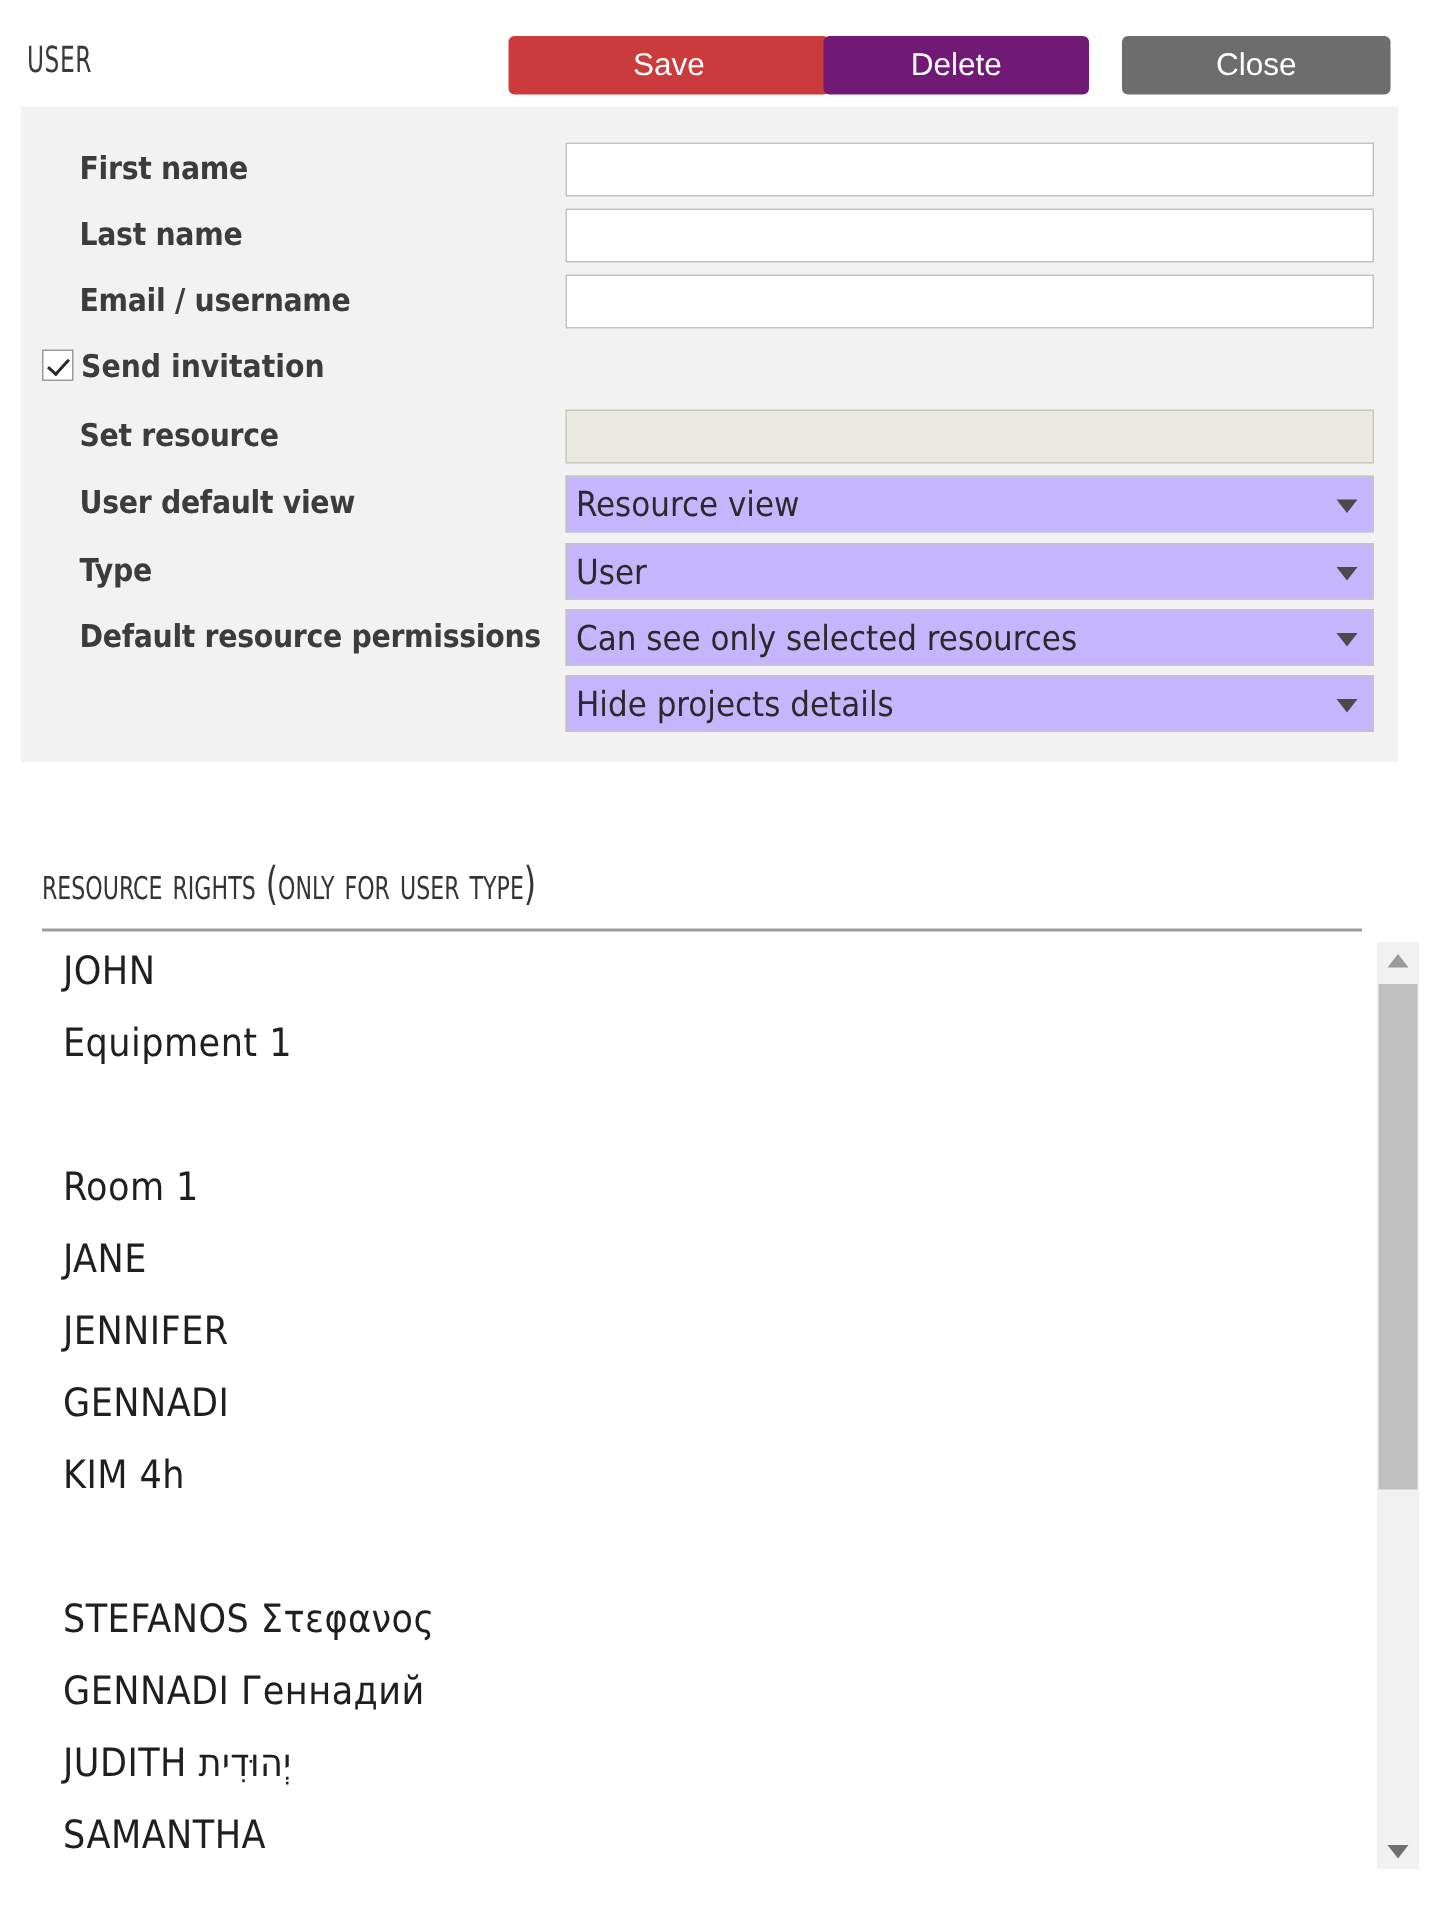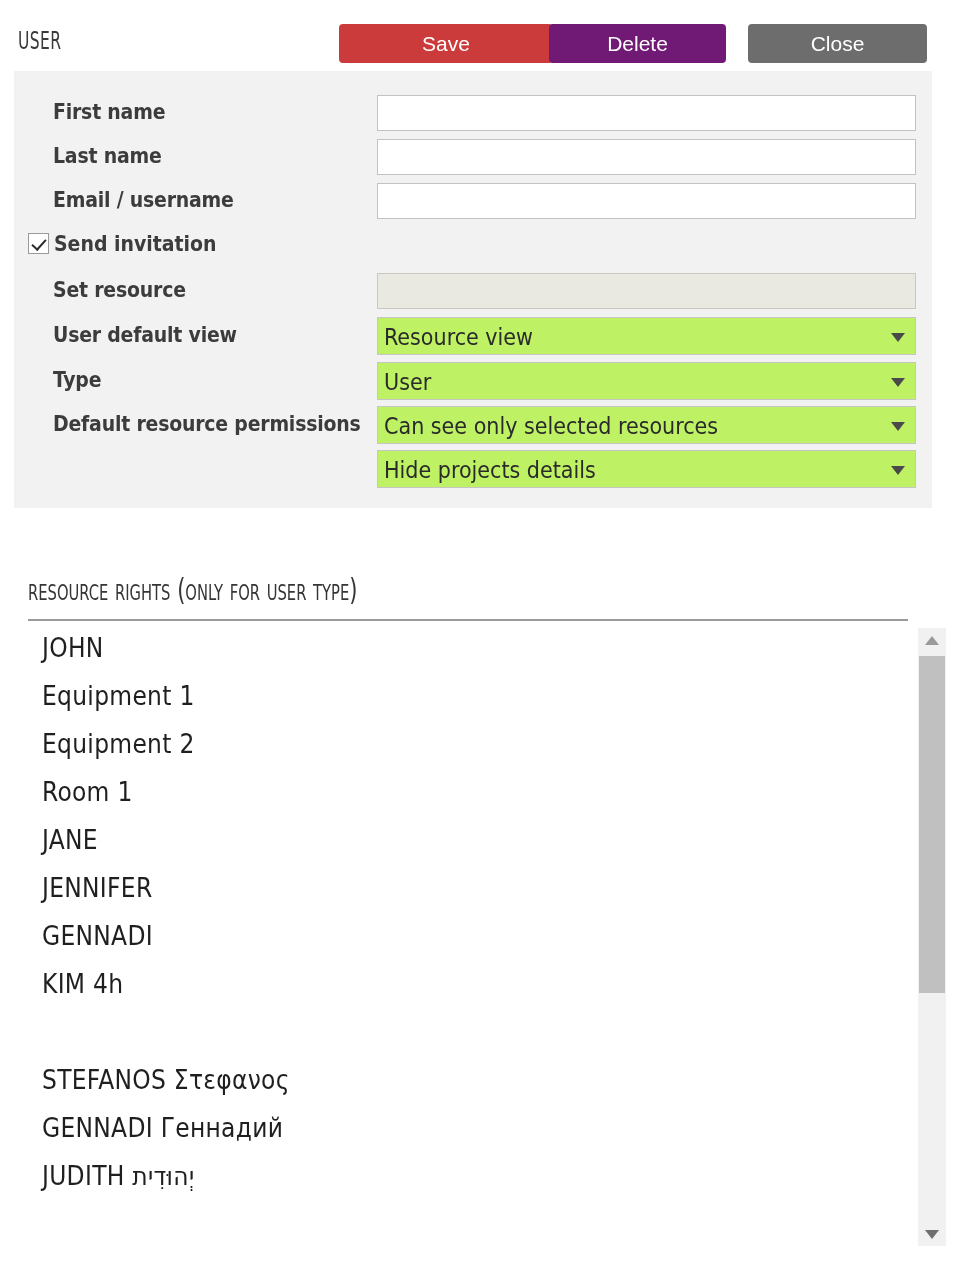--- a/index.html
+++ b/index.html
@@ -96,21 +96,21 @@
   .text-input.disabled {
     background: #e9e9e1;
     border: 1px solid #c8c8c0;
   }
   .select-box {
     position: absolute;
     left: 363px;
     top: 4px;
     width: 539px;
     height: 38px;
-    background: #bef264;
+    background: #c4b5fd;
     border: 1px solid #c6c6c6;
   }
   .select-value {
     position: absolute;
     left: 6px;
     top: 0;
     height: 38px;
     line-height: 38px;
     font-family: "DejaVu Sans Condensed", "Liberation Sans Narrow", "Liberation Sans", sans-serif;
     font-size: 23px;
@@ -364,21 +364,20 @@
             <circle cx="15" cy="14" r="4.6" fill="#ffffff"></circle>
           </svg></span>
         <span class="icon-btn"><svg width="28" height="28" viewBox="0 0 28 28">
             <path d="M20.5 2.8 L25.2 7.5 L10.5 22.2 L4.2 24.8 L6.8 18.5 Z" fill="#a8a8a8"></path>
             <path d="M4.2 24.8 L6.8 18.5 L9.4 21.1 Z" fill="#8e8e8e"></path>
             <line x1="19.4" y1="4.0" x2="24.0" y2="8.6" stroke="#ffffff" stroke-width="1.6"></line>
           </svg></span>
       </div>
     </div>
     <div class="res-row">
-      <div class="res-name">Equipment 2</div>
       <div class="res-icons">
         <span class="icon-btn"><svg width="28" height="28" viewBox="0 0 28 28">
             <circle cx="14" cy="14" r="11" fill="none" stroke="#111111" stroke-width="3"></circle>
             <line x1="6.2" y1="21.8" x2="21.8" y2="6.2" stroke="#111111" stroke-width="3"></line>
           </svg></span>
         <span class="icon-btn"><svg width="30" height="28" viewBox="0 0 30 28">
             <path d="M2 14 C7 6, 23 6, 28 14 C23 22, 7 22, 2 14 Z" fill="#a8a8a8"></path>
             <circle cx="15" cy="14" r="4.6" fill="#ffffff"></circle>
           </svg></span>
         <span class="icon-btn"><svg width="28" height="28" viewBox="0 0 28 28">
@@ -526,20 +525,38 @@
           </svg></span>
         <span class="icon-btn"><svg width="28" height="28" viewBox="0 0 28 28">
             <path d="M20.5 2.8 L25.2 7.5 L10.5 22.2 L4.2 24.8 L6.8 18.5 Z" fill="#a8a8a8"></path>
             <path d="M4.2 24.8 L6.8 18.5 L9.4 21.1 Z" fill="#8e8e8e"></path>
             <line x1="19.4" y1="4.0" x2="24.0" y2="8.6" stroke="#ffffff" stroke-width="1.6"></line>
           </svg></span>
       </div>
     </div>
     <div class="res-row">
       <div class="res-name">JUDITH יְהוּדִית</div>
+      <div class="res-icons">
+        <span class="icon-btn"><svg width="28" height="28" viewBox="0 0 28 28">
+            <circle cx="14" cy="14" r="11" fill="none" stroke="#111111" stroke-width="3"></circle>
+            <line x1="6.2" y1="21.8" x2="21.8" y2="6.2" stroke="#111111" stroke-width="3"></line>
+          </svg></span>
+        <span class="icon-btn"><svg width="30" height="28" viewBox="0 0 30 28">
+            <path d="M2 14 C7 6, 23 6, 28 14 C23 22, 7 22, 2 14 Z" fill="#a8a8a8"></path>
+            <circle cx="15" cy="14" r="4.6" fill="#ffffff"></circle>
+          </svg></span>
+        <span class="icon-btn"><svg width="28" height="28" viewBox="0 0 28 28">
+            <path d="M20.5 2.8 L25.2 7.5 L10.5 22.2 L4.2 24.8 L6.8 18.5 Z" fill="#a8a8a8"></path>
+            <path d="M4.2 24.8 L6.8 18.5 L9.4 21.1 Z" fill="#8e8e8e"></path>
+            <line x1="19.4" y1="4.0" x2="24.0" y2="8.6" stroke="#ffffff" stroke-width="1.6"></line>
+          </svg></span>
+      </div>
+    </div>
+    <div class="res-row">
+      <div class="res-name">SAMANTHA</div>
       <div class="res-icons">
         <span class="icon-btn"><svg width="28" height="28" viewBox="0 0 28 28">
             <circle cx="14" cy="14" r="11" fill="none" stroke="#111111" stroke-width="3"></circle>
             <line x1="6.2" y1="21.8" x2="21.8" y2="6.2" stroke="#111111" stroke-width="3"></line>
           </svg></span>
         <span class="icon-btn"><svg width="30" height="28" viewBox="0 0 30 28">
             <path d="M2 14 C7 6, 23 6, 28 14 C23 22, 7 22, 2 14 Z" fill="#a8a8a8"></path>
             <circle cx="15" cy="14" r="4.6" fill="#ffffff"></circle>
           </svg></span>
         <span class="icon-btn"><svg width="28" height="28" viewBox="0 0 28 28">

